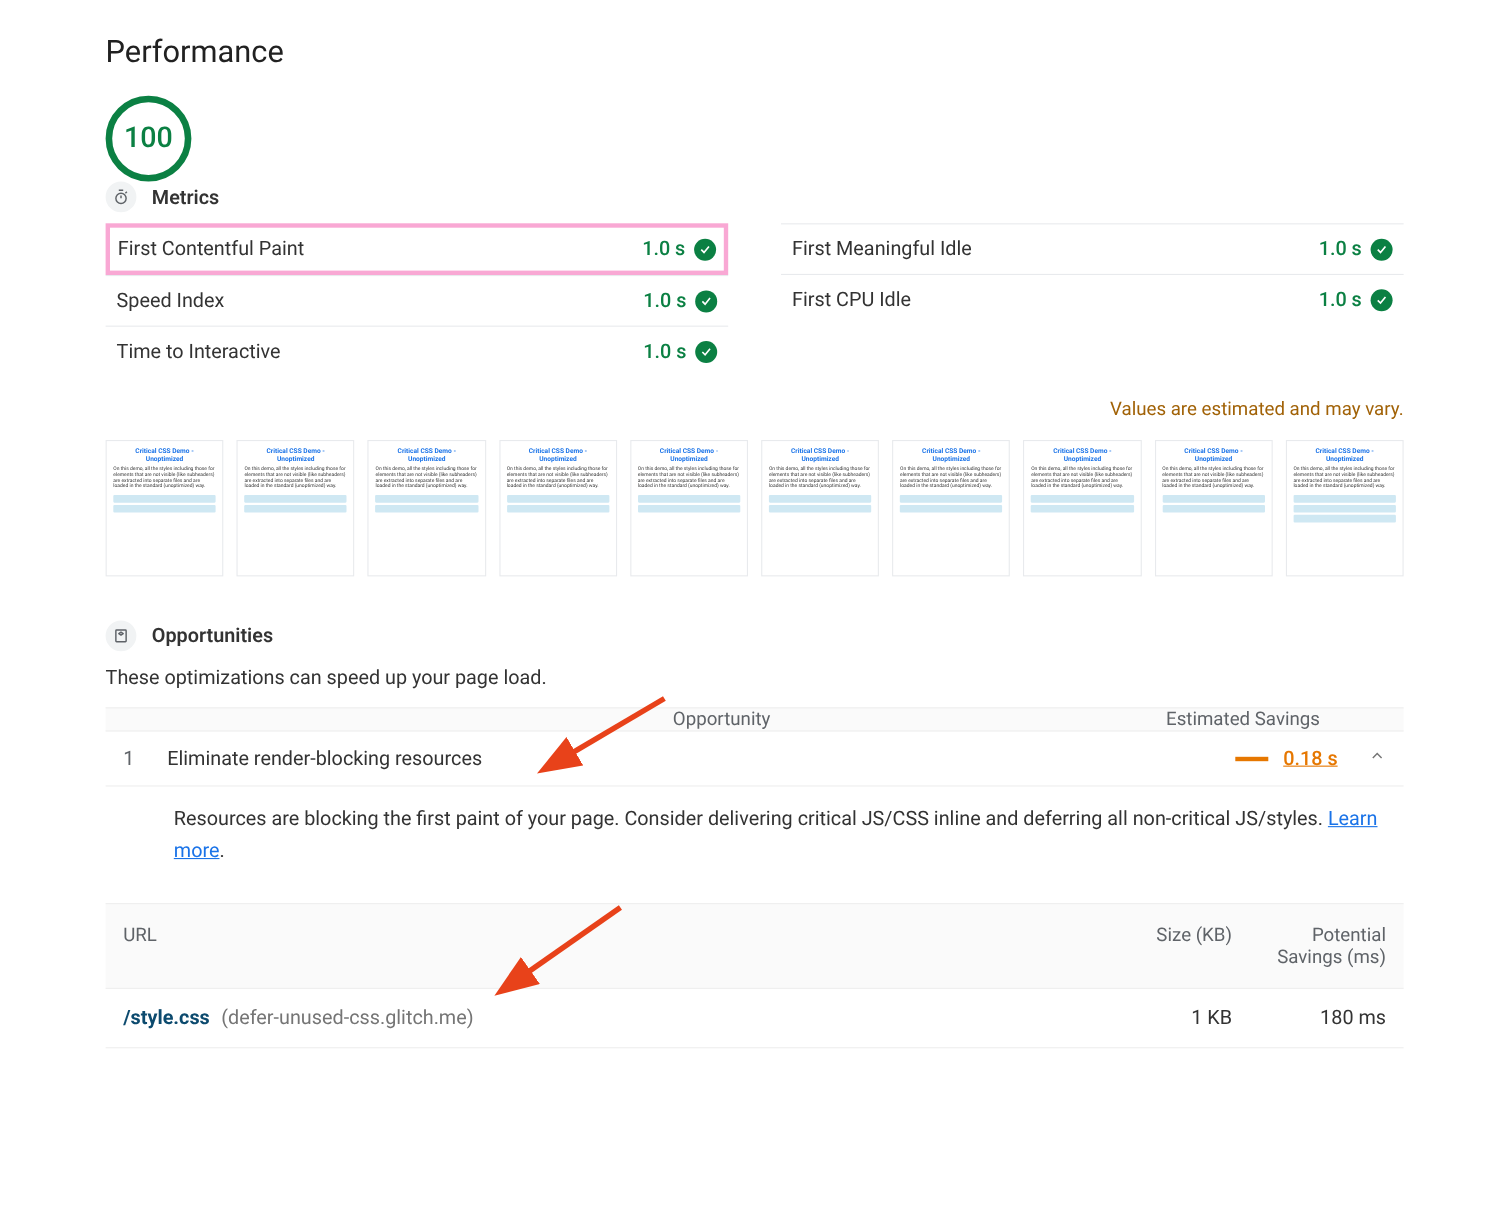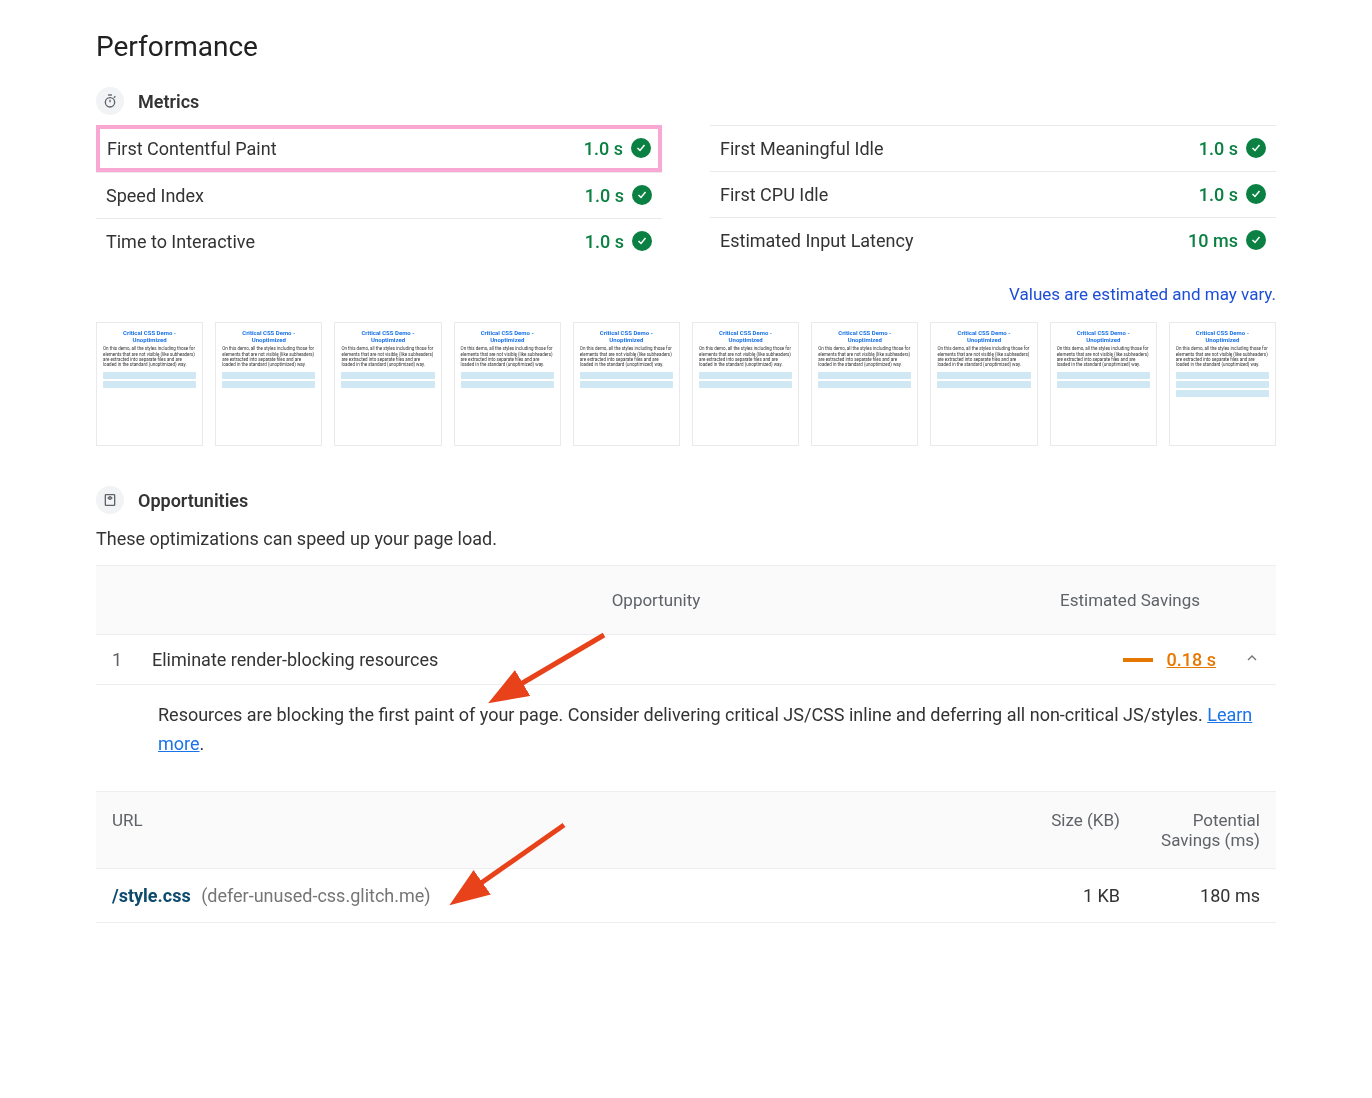--- a/index.html
+++ b/index.html
@@ -23,40 +23,40 @@
   display: flex; align-items: center; justify-content: center;
 }
 .icon-badge svg { width: 16px; height: 16px; }
 .section-label { font-size: 18px; font-weight: 600; color: #333; }
 .metrics-grid { display: grid; grid-template-columns: 1fr 1fr; gap: 0 48px; }
 .metric-row {
   display: flex; align-items: center; justify-content: space-between;
   padding: 12px 10px; border-top: 1px solid #e8eaed; font-size: 18px; color: #333;
 }
 .metric-row.highlight { border: 4px solid #f9a8d4; padding: 9px 7px; }
-.metric-value { display: flex; gap: 8px; font-weight: 500; color: #0b8043; }
+.metric-value { display: flex; align-items: center; gap: 8px; font-weight: 500; color: #0b8043; }
 .check-icon {
   width: 20px; height: 20px; border-radius: 50%; background: #0b8043;
   display: inline-flex; align-items: center; justify-content: center;
 }
 .check-icon svg { width: 12px; height: 12px; }
-.footnote { text-align: right; color: #1d4ed8; font-size: 17px; margin-top: 20px; }
+.footnote { text-align: right; color: #a16207; font-size: 17px; margin-top: 20px; }
 .filmstrip { display: flex; gap: 12px; margin-top: 18px; }
 .frame {
   flex: 1; height: 124px; border: 1px solid #e8eaed; background: #fff;
   padding: 4px 6px; overflow: hidden; font-size: 5px; color: #1a73e8;
 }
 .frame .ftitle { text-align: center; font-weight: 700; color: #1a73e8; font-size: 6px; line-height: 1.2; margin-top: 2px; }
 .frame .fsub { text-align: center; font-weight: 700; color: #1a73e8; font-size: 6px; margin-bottom: 3px; }
 .frame .fbody { font-size: 4.5px; color: #333; line-height: 1.2; margin-bottom: 4px; }
 .frame .fbar { background: #cfe8f3; height: 7px; margin-bottom: 2px; border-radius: 1px; }
 .opportunities { margin-top: 40px; }
 .opp-desc { font-size: 18px; color: #333; margin: 14px 0 16px; }
 .opp-header {
-  display: flex; padding: 24px 16px; background: #fafafa; border-top: 1px solid #eee; border-bottom: 1px solid #eee;
+  display: flex; padding: 0 16px; background: #fafafa; border-top: 1px solid #eee; border-bottom: 1px solid #eee;
   color: #5f6368; font-size: 17px;
 }
 .opp-header .col-opp { flex: 1; text-align: center; margin-left: 200px; }
 .opp-header .col-sav { width: 260px; text-align: center; }
 .opp-row {
   display: flex; align-items: center; padding: 14px 16px; font-size: 18px;
   border-bottom: 1px solid #eee;
 }
 .opp-row .num { width: 40px; color: #5f6368; }
 .opp-row .name { flex: 1; color: #333; }
@@ -90,20 +90,23 @@
 .arrow svg { overflow: visible; }
 </style>
 </head>
 <body>
 
 <div class="container">
   <div class="header">
     <div>
       <h1 class="title">Performance</h1>
     </div>
+    <div class="score-circle">
+      <span>100</span>
+    </div>
   </div>
 
   <div class="section-head">
     <span class="icon-badge">
       <svg viewBox="0 0 24 24" fill="none" stroke="#5f6368" stroke-width="2">
         <circle cx="12" cy="14" r="7"></circle>
           <path d="M12 10 v4"></path>
           <path d="M9 3 h6"></path>
           <path d="M18 7 l2-2"></path>
       </svg>
@@ -163,31 +166,20 @@
           <span>First CPU Idle</span>
           <span class="metric-value">
             <span>1.0 s</span>
             <span class="check-icon">
               <svg viewBox="0 0 24 24" fill="none" stroke="#fff" stroke-width="3">
                 <path d="M5 12 l5 5 9-11"></path>
               </svg>
             </span>
           </span>
         </div>
-        <div class="metric-row">
-          <span>Estimated Input Latency</span>
-          <span class="metric-value">
-            <span>10 ms</span>
-            <span class="check-icon">
-              <svg viewBox="0 0 24 24" fill="none" stroke="#fff" stroke-width="3">
-                <path d="M5 12 l5 5 9-11"></path>
-              </svg>
-            </span>
-          </span>
-        </div>
       </div>
     </div>
 
   <div class="footnote">Values are estimated and may vary.</div>
 
   <div class="filmstrip" id="filmstrip">
       <div class="frame">
         <div class="ftitle">Critical CSS Demo -</div>
         <div class="fsub">Unoptimized</div>
         <div class="fbody">On this demo, all the styles including those for elements that are not visible (like subheaders) are extracted into separate files and are loaded in the standard (unoptimized) way.</div>

